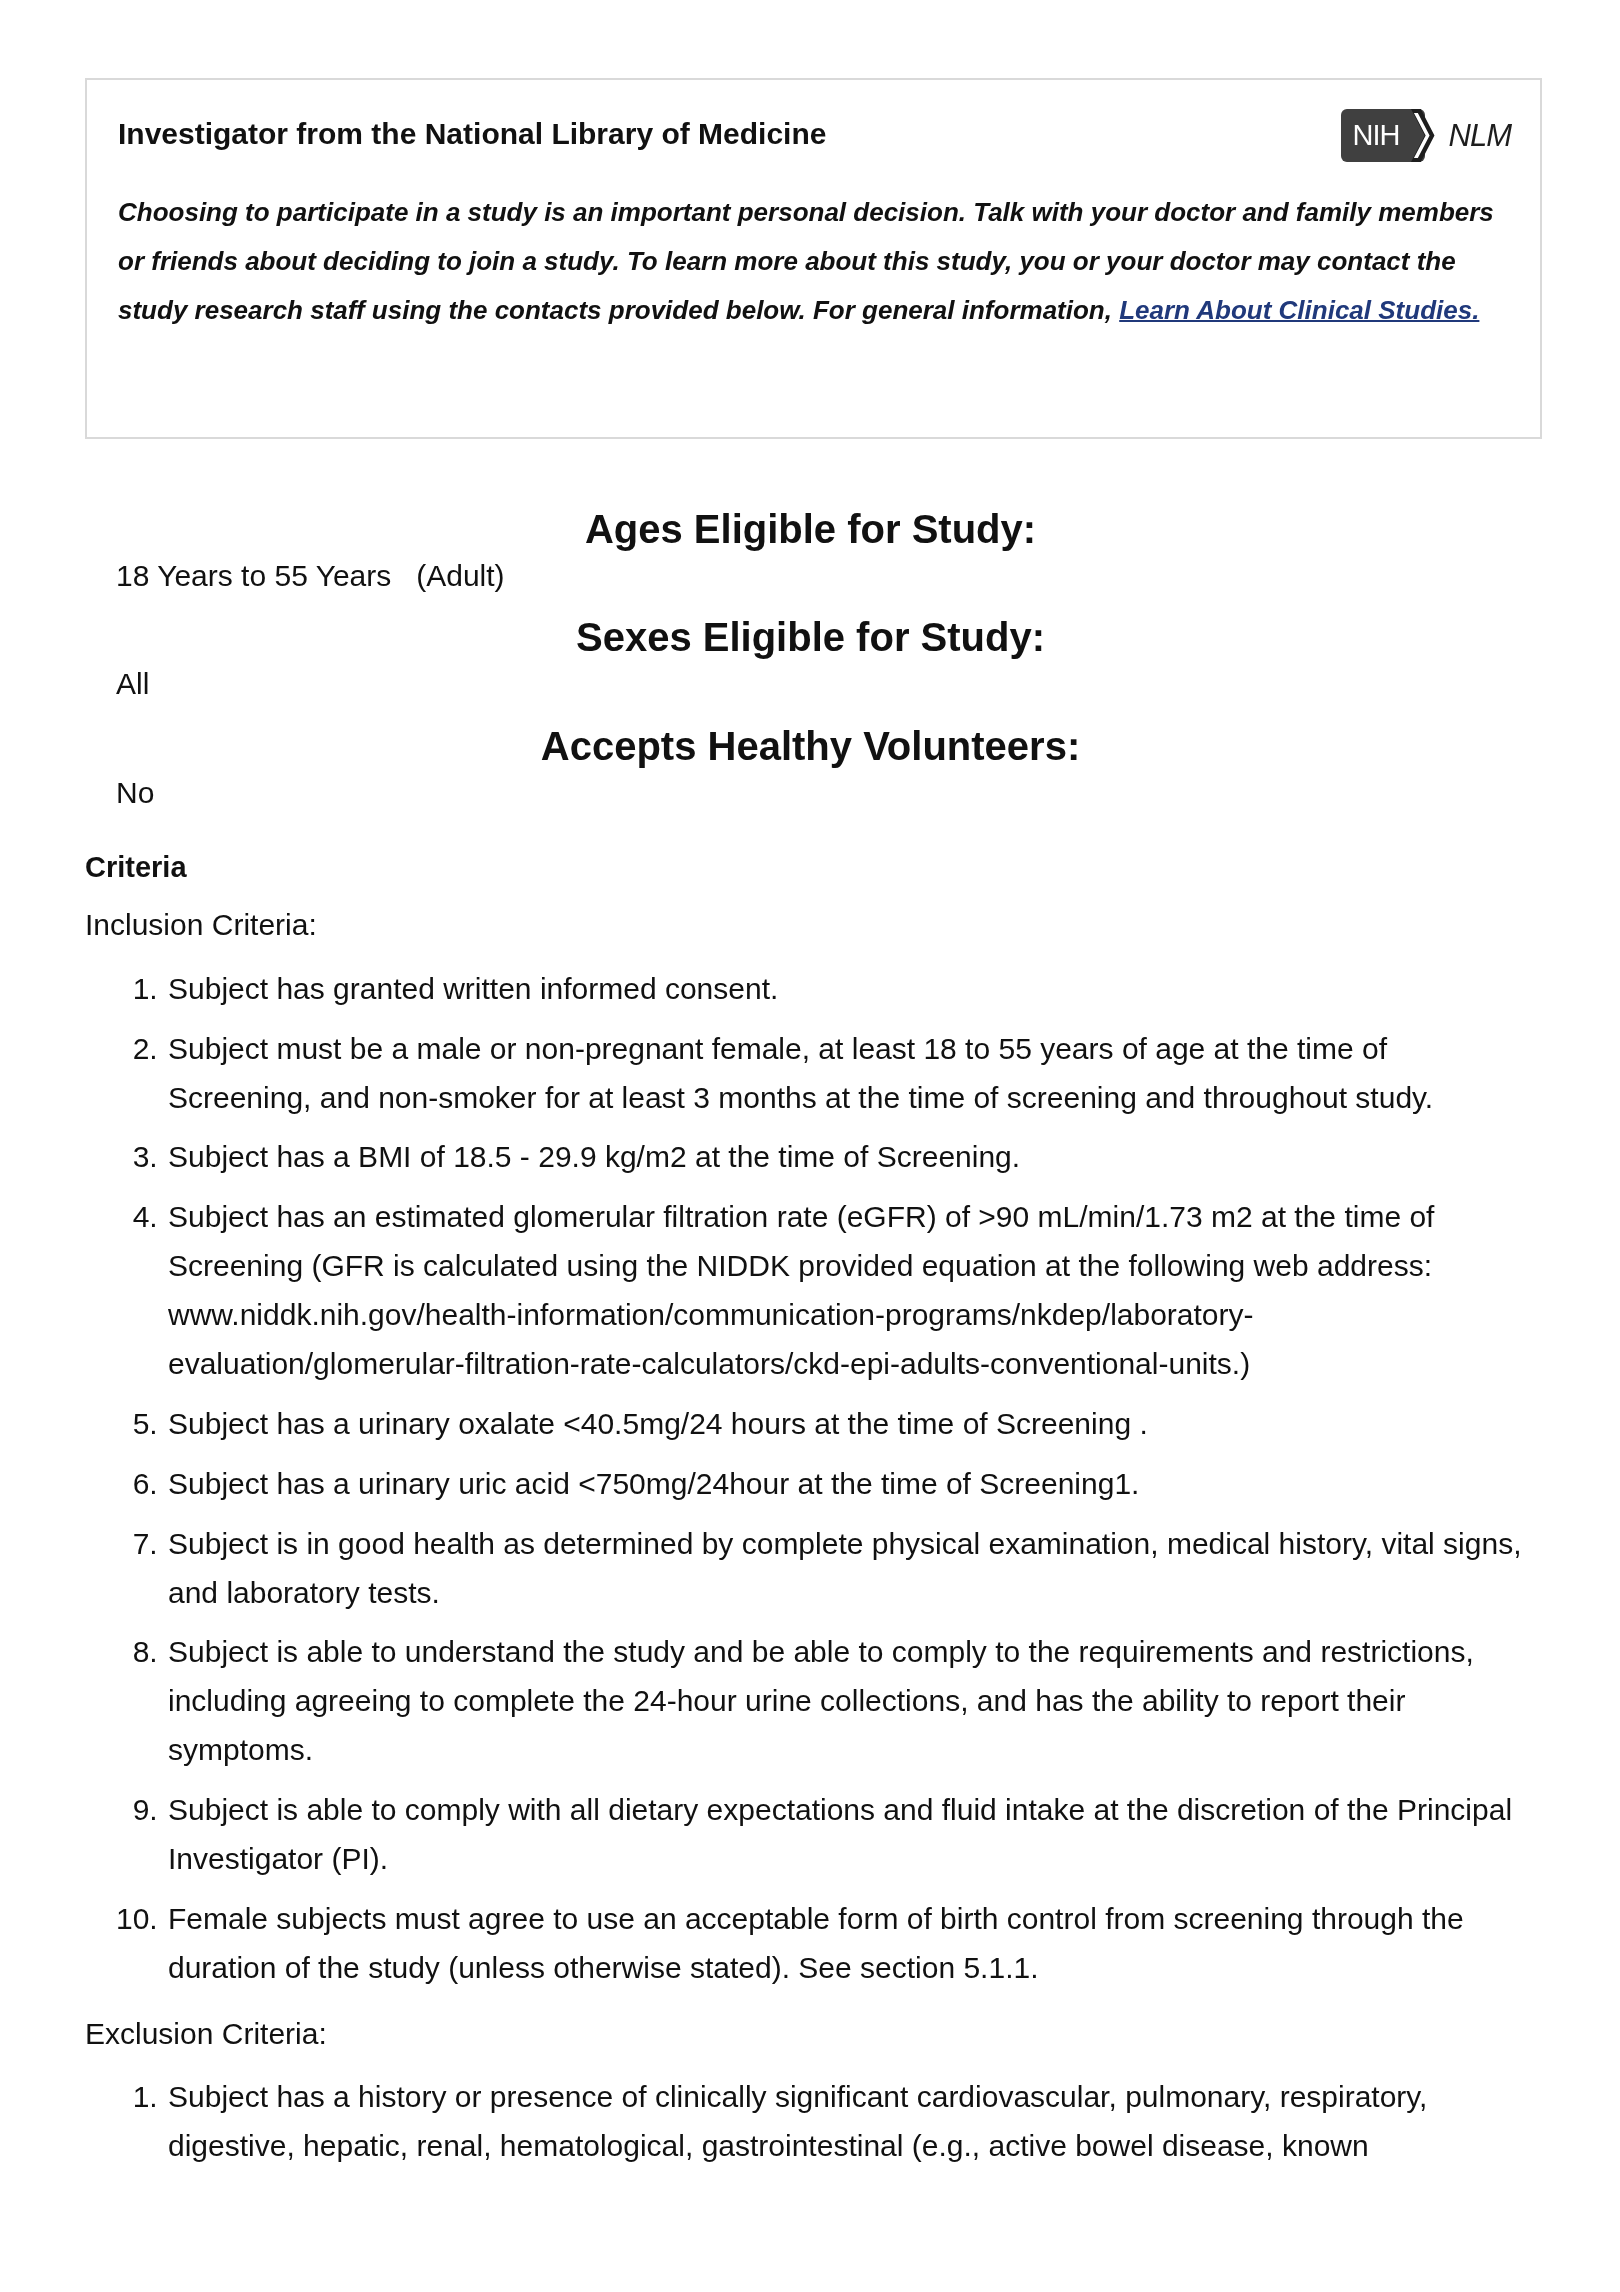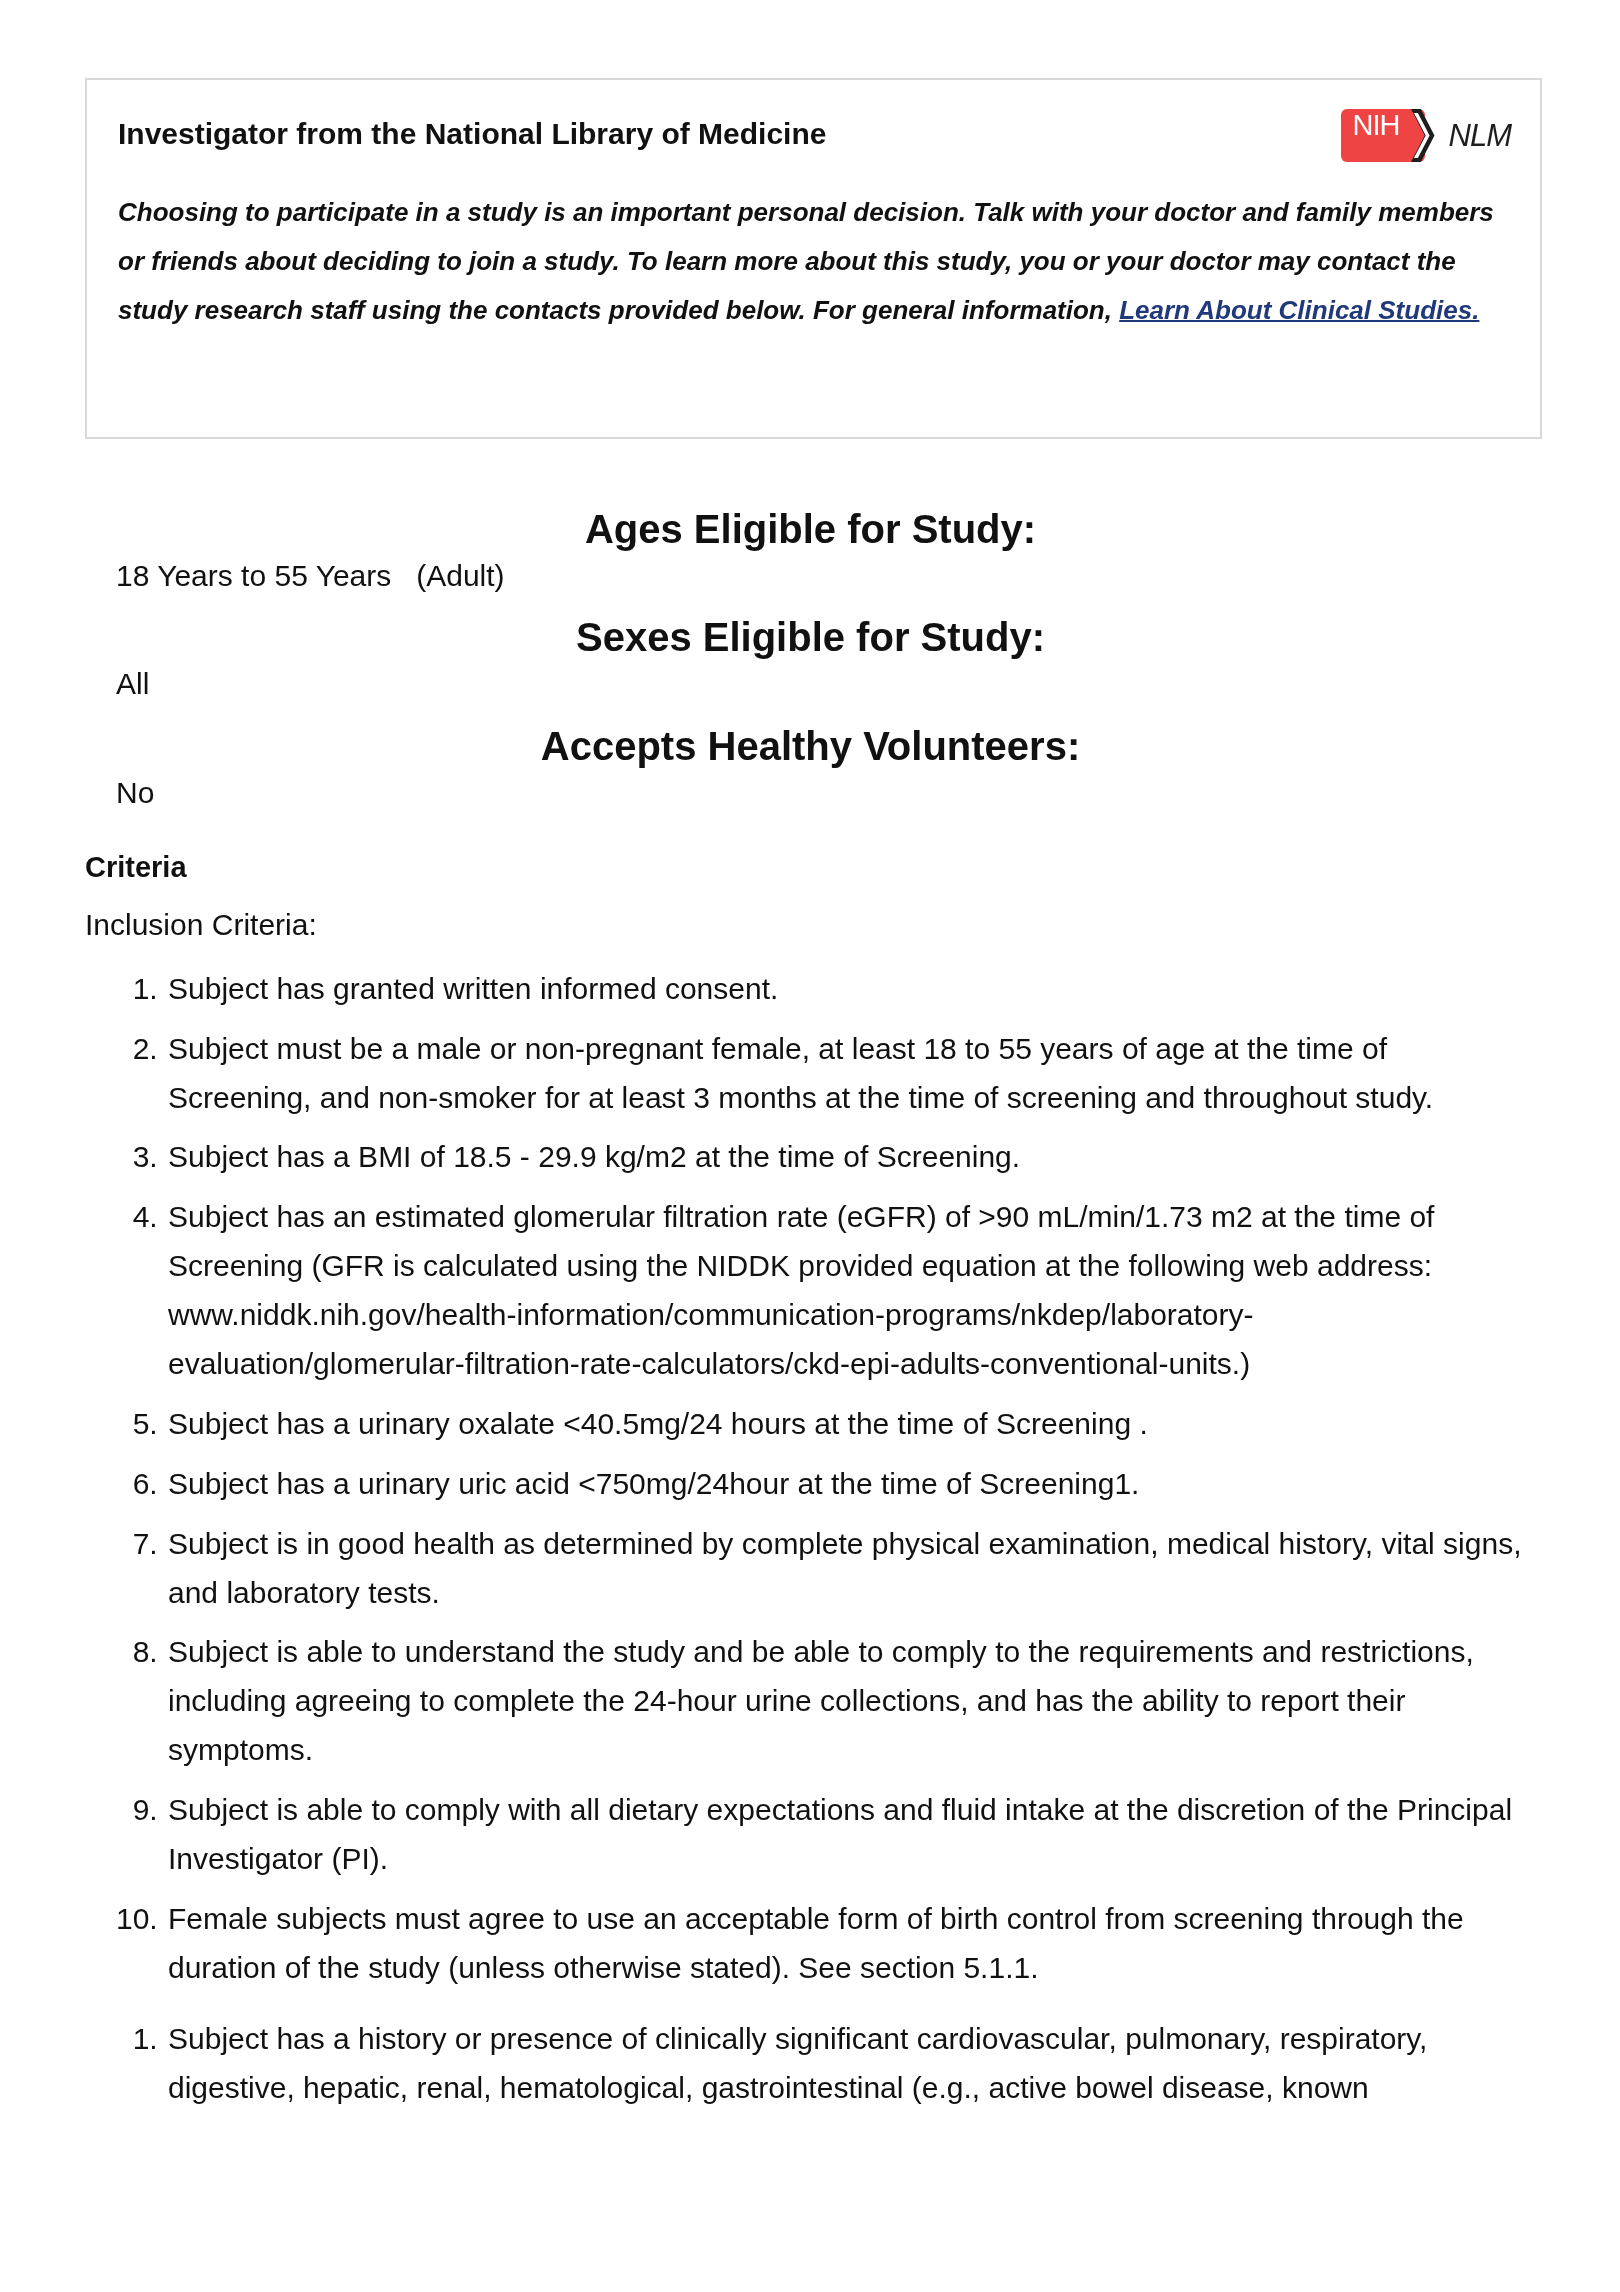--- a/index.html
+++ b/index.html
@@ -13,22 +13,22 @@
     }
     .info-title {
       position: absolute; left: 31px; top: 37px;
       font-weight: bold; font-size: 30px; color: #111;
     }
     .logo {
       position: absolute; right: 29px; top: 29px; height: 53px;
       display: flex; align-items: center;
     }
     .logo-block {
-      position: relative; background: #ef4444; color: #fff; height: 53px;
-      border-radius: 5.9px; padding: 0 25.5px 0 11.8px; display: flex; 
+      position: relative; background: #404040; color: #fff; height: 53px;
+      border-radius: 5.9px; padding: 0 25.5px 0 11.8px; display: flex; align-items: center;
       font-size: 29px; font-weight: normal; letter-spacing: -1px;
     }
     .logo-chevron { position: absolute; right: -13.7px; top: 0; width: 27.4px; height: 53px; }
     .logo-nlm { margin-left: 23.5px; font-size: 31px; color: #1e1e1e; letter-spacing: -1px; font-style: italic; }
     .info-text {
       position: absolute; left: 31px; top: 108px; width: 1392px;
       font-style: italic; font-size: 26px; line-height: 49px; color: #111; font-weight: bold;
     }
     .info-text a { color: #20397b; text-decoration: underline; text-decoration-thickness: 2px; }
 
@@ -79,17 +79,18 @@
     <li>Subject has a BMI of 18.5 - 29.9 kg/m2 at the time of Screening.</li>
     <li>Subject has an estimated glomerular filtration rate (eGFR) of &gt;90 mL/min/1.73 m2 at the time of Screening (GFR is calculated using the NIDDK provided equation at the following web address: www.niddk.nih.gov/health-information/communication-programs/nkdep/laboratory-evaluation/glomerular-filtration-rate-calculators/ckd-epi-adults-conventional-units.)</li>
     <li>Subject has a urinary oxalate &lt;40.5mg/24 hours at the time of Screening .</li>
     <li>Subject has a urinary uric acid &lt;750mg/24hour at the time of Screening1.</li>
     <li>Subject is in good health as determined by complete physical examination, medical history, vital signs, and laboratory tests.</li>
     <li>Subject is able to understand the study and be able to comply to the requirements and restrictions, including agreeing to complete the 24-hour urine collections, and has the ability to report their symptoms.</li>
     <li>Subject is able to comply with all dietary expectations and fluid intake at the discretion of the Principal Investigator (PI).</li>
     <li>Female subjects must agree to use an acceptable form of birth control from screening through the duration of the study (unless otherwise stated). See section 5.1.1.</li>
   </ol>
 
+  <div class="criteria-sub">Exclusion Criteria:</div>
   <ol>
     <li>Subject has a history or presence of clinically significant cardiovascular, pulmonary, respiratory, digestive, hepatic, renal, hematological, gastrointestinal (e.g., active bowel disease, known</li>
   </ol>
 </div>
 
 
 </body></html>

